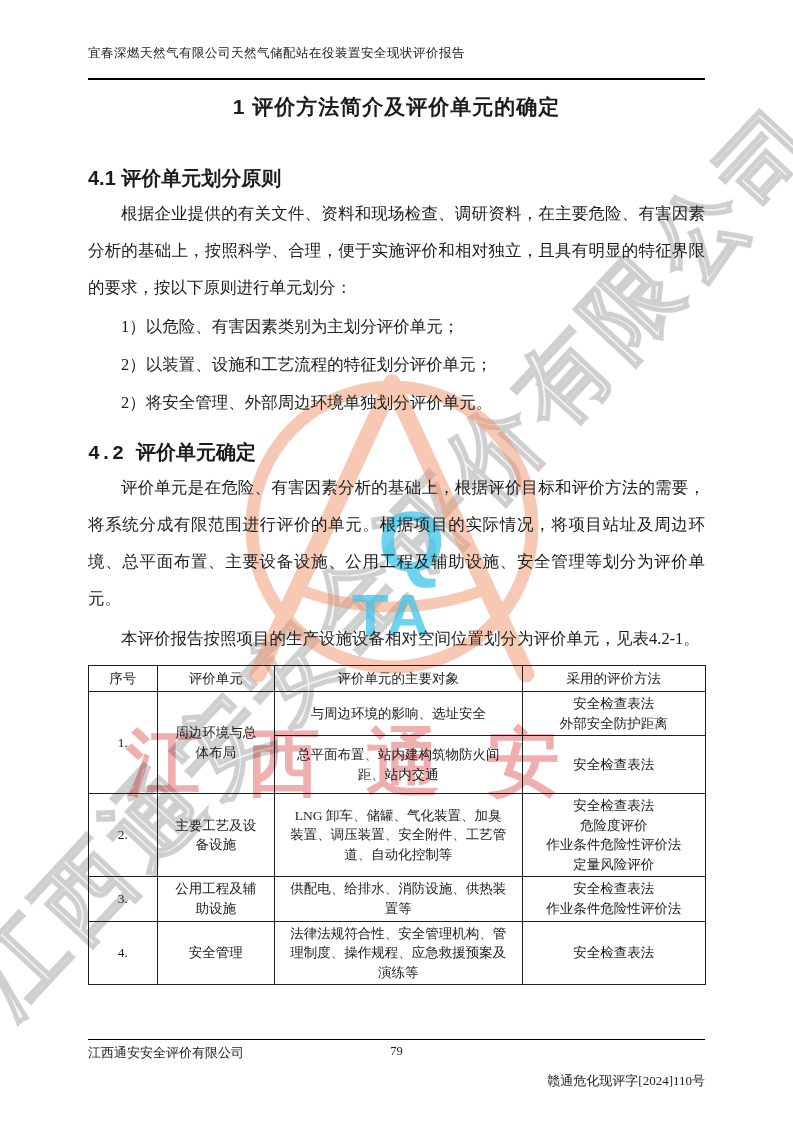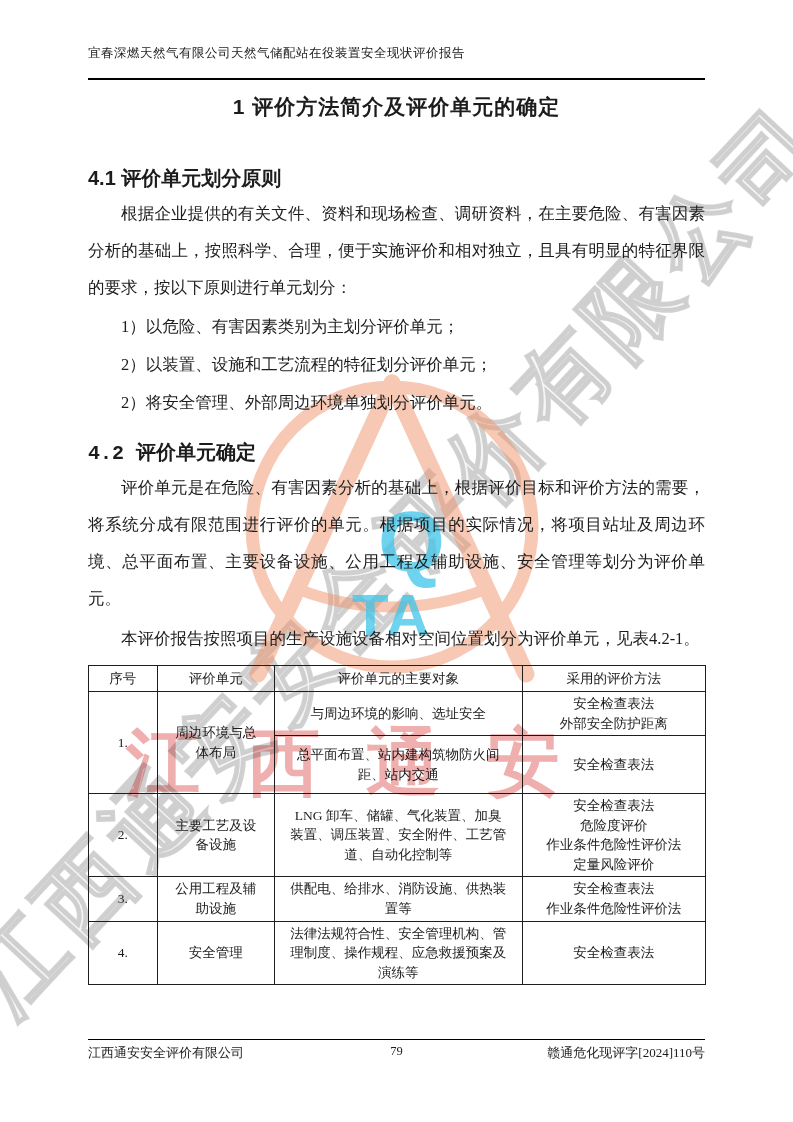--- a/index.html
+++ b/index.html
@@ -82,21 +82,21 @@
   .col-unit{width:106px;}
   .col-obj{width:268px;}
   .col-method{width:190px;}
   .row-header{height:26px;}
   .r1a{height:40px;} .r1b{height:58px;} .r2{height:64px;} .r3{height:44px;} .r4{height:44px;}
   
   .footer-rule{position:absolute;left:88px;width:617px;top:1039px;border-top:1.6px solid #000;z-index:1;}
   .footer{position:absolute;left:88px;width:617px;top:1044px;z-index:1;font-size:13px;}
   .footer .left{position:absolute;left:0;}
   .footer .center{position:absolute;left:0;width:100%;text-align:center;font-size:12.5px;}
-  .footer .right{position:absolute;right:0;}
+  .footer .right{position:absolute;right:0;margin-top:28px;}
 </style>
 </head>
 <body>
 
 <div class="page">
 
   <div class="wm-diagonal">江西通安安全评价有限公司</div>
 
   <svg class="wm-logo" width="793" height="1122" viewBox="0 0 793 1122">
     <g stroke="#F0946B" fill="none" opacity="0.5" stroke-linecap="round">

